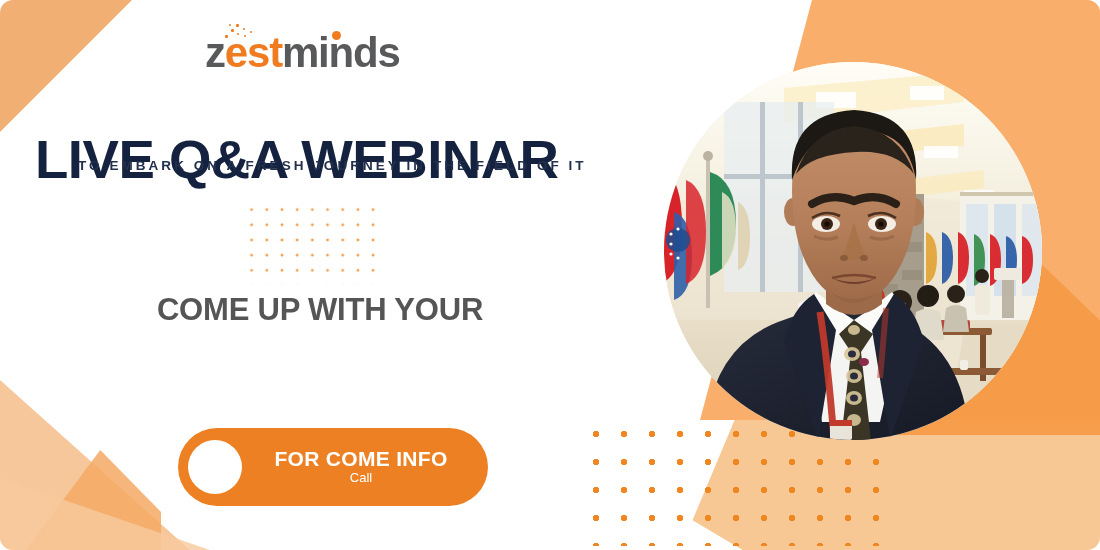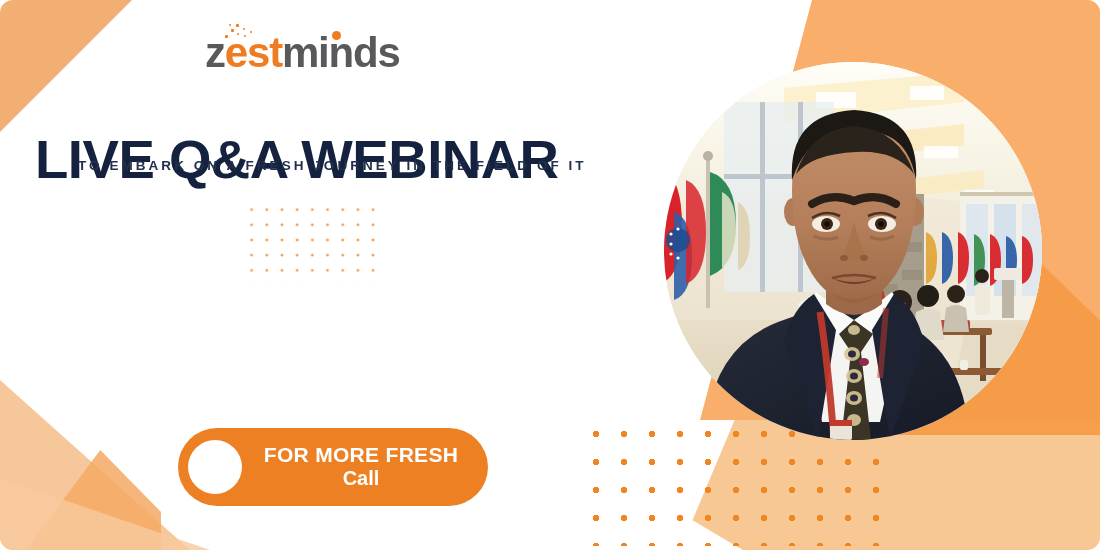--- a/index.html
+++ b/index.html
@@ -196,22 +196,22 @@
   }
   #cta-title {
     display: block;
     font-size: 21px;
     font-weight: 700;
     letter-spacing: .3px;
     line-height: 1.08;
   }
   #cta-call {
     display: block;
-    font-size: 20px;
-    font-weight: 700;
+    font-size: 13px;
+    font-weight: 400;
     line-height: 1.15;
   }
   #cta-phone {
     display: block;
     font-size: 25px;
     font-weight: 700;
     letter-spacing: .2px;
     line-height: 1.1;
     margin-left: -42px;
     position: relative;
@@ -458,23 +458,24 @@
       <i style="left:6px;  top:1px;  width:2px; height:2px;"></i>
     </span>
     <span class="lg-gray">z</span><span class="lg-orange">est</span><span class="lg-gray">minds</span>
     <span class="idot"></span>
   </div>
 
   <h1 id="headline">LIVE Q&amp;A WEBINAR</h1>
   <div id="subhead">TO EMBARK ON A FRESH JOURNEY IN THE FIELD OF IT</div>
 
   <div id="message">
+    <span class="mline">COME UP WITH YOUR</span>
   </div>
 
   <div id="cta">
     <div id="cta-circle"></div>
     <div id="cta-text">
-      <span id="cta-title">FOR MORE FRESH</span>
+      <span id="cta-title">FOR COME INFO</span>
       <span id="cta-call">Call</span>
     </div>
   </div>
 
 </div>
 
 </body></html>

